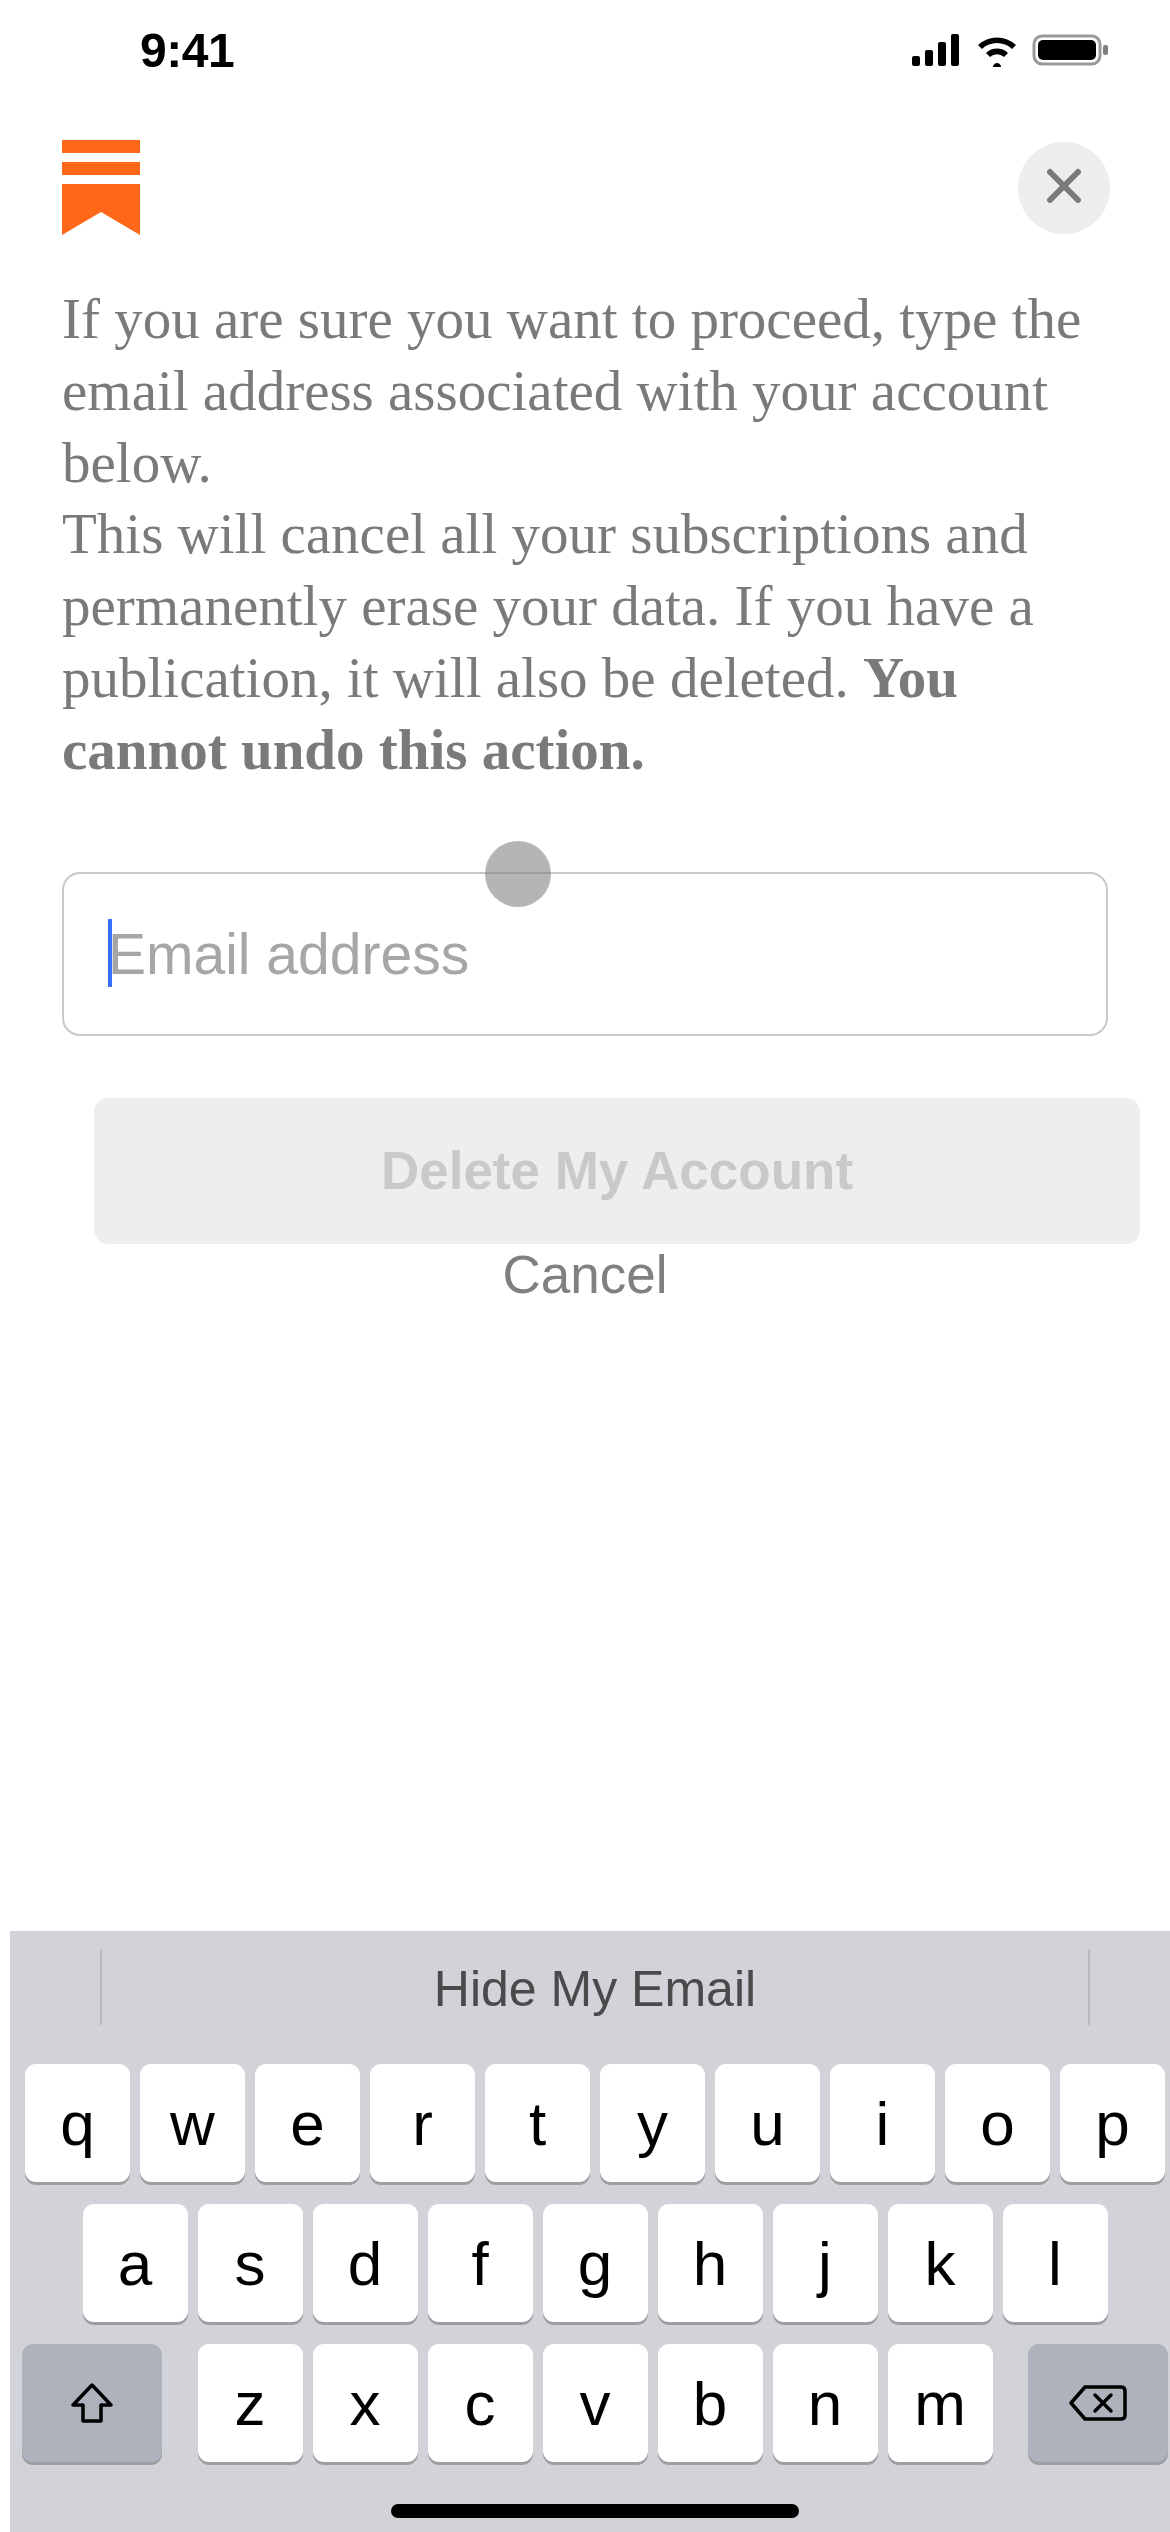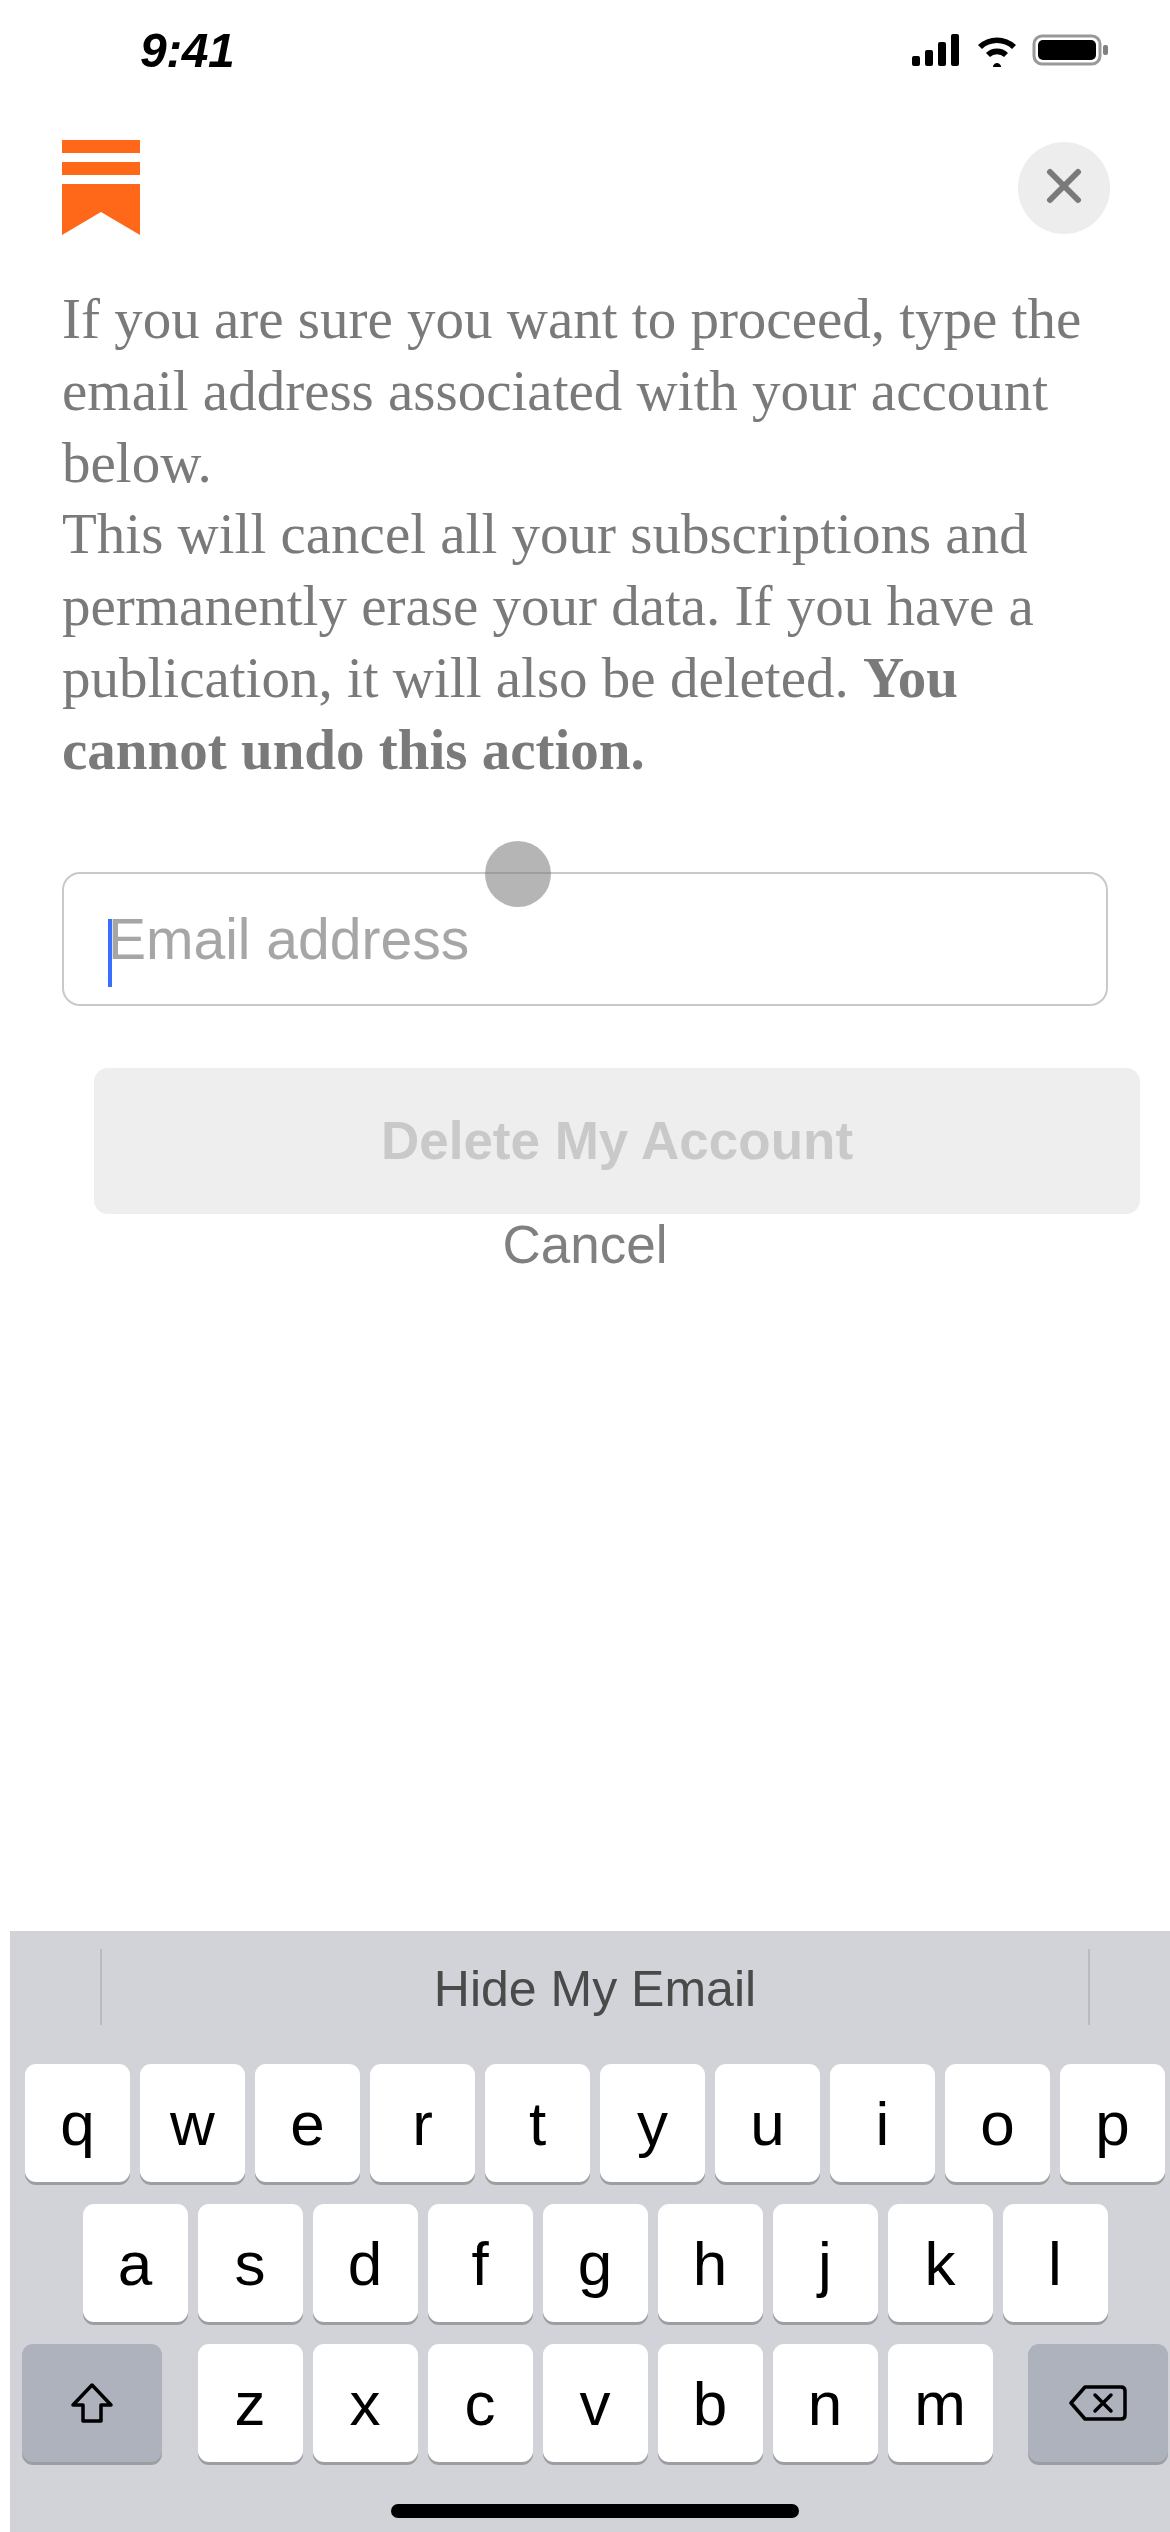--- a/index.html
+++ b/index.html
@@ -22,21 +22,20 @@
       display: flex;
       justify-content: space-between;
       align-items: center;
       padding: 0 60px 0 140px;
     }
     .status-time {
       font-size: 48px;
       font-weight: 600;
       color: #000;
       letter-spacing: -0.5px;
-      font-style: italic;
     }
     .status-icons {
       display: flex;
       align-items: center;
       gap: 12px;
     }
     .signal-icon svg, .wifi-icon svg, .battery-icon svg {
       display: block;
     }
     
@@ -83,21 +82,21 @@
     .body-text.para1 {
       margin-bottom: 76px;
     }
     .body-text strong {
       font-weight: 700;
     }
     
     .email-input {
       margin-top: 86px;
       width: 100%;
-      height: 134px;
+      height: 164px;
       border: 2px solid #c9c9c9;
       border-radius: 18px;
       padding: 0 44px;
       display: flex;
       align-items: center;
       position: relative;
       text-align: center;
     }
     .email-placeholder {
       font-size: 57px;

